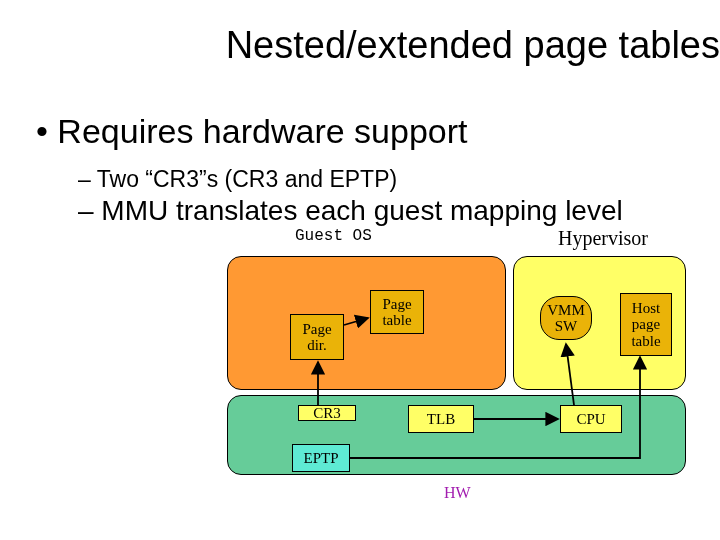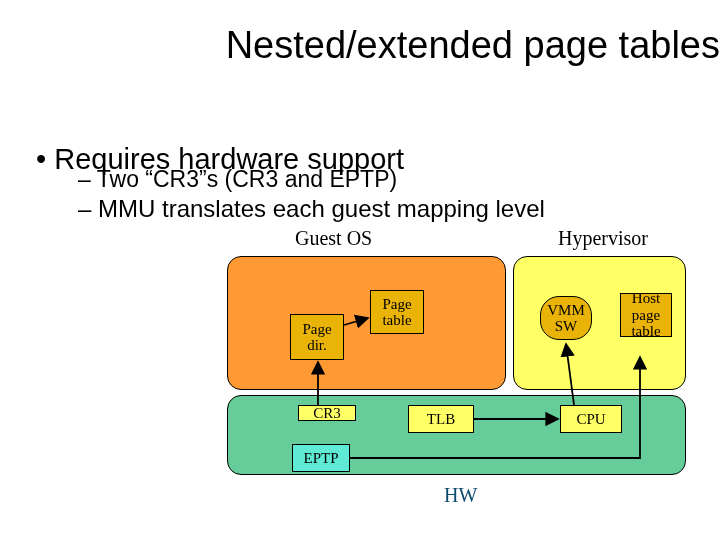--- a/index.html
+++ b/index.html
@@ -17,71 +17,71 @@
     left: 0;
     width: 720px;
     text-align: right;
     font-size: 38px;
     font-weight: 400;
     color: #000;
     padding-left: 28px;
   }
   .bullet1 {
     position: absolute;
-    top: 143px;
+    top: 112px;
     left: 36px;
-    font-size: 29px;
+    font-size: 34px;
     color: #000;
   }
   .bullet1::before {
     content: "• ";
   }
   .bullet2a {
     position: absolute;
     top: 166px;
     left: 78px;
     font-size: 23px;
     color: #000;
   }
   .bullet2a::before {
     content: "– ";
   }
   .bullet2b {
     position: absolute;
     top: 195px;
     left: 78px;
-    font-size: 24px;
+    font-size: 28px;
     color: #000;
   }
   .bullet2b::before {
     content: "– ";
   }
   .guest-label {
     position: absolute;
     top: 227px;
     left: 295px;
-    font-family: Liberation Serif, serif;
-    font-size: 20px;
+    font-family: Liberation Mono, monospace;
+    font-size: 16px;
     color: #000;
   }
   .hypervisor-label {
     position: absolute;
     top: 227px;
     left: 558px;
     font-family: "Comic Sans MS", cursive;
     font-size: 20px;
     color: #000;
   }
   .hw-label {
     position: absolute;
     top: 484px;
     left: 444px;
     font-family: "Comic Sans MS", cursive;
-    font-size: 20px;
-    color: #0c4a6e;
+    font-size: 16px;
+    color: #a21caf;
   }
   .rbox {
     position: absolute;
     border: 1.5px solid #000;
     border-radius: 14px;
   }
   .guest-box {
     top: 256px;
     left: 227px;
     width: 279px;
@@ -122,21 +122,21 @@
     top: 314px; left: 290px; width: 54px; height: 46px;
   }
   .page-table {
     top: 290px; left: 370px; width: 54px; height: 44px;
   }
   
   .vmm-sw {
     top: 296px; left: 540px; width: 52px; height: 44px; border-radius: 19px;
   }
   .host-pt {
-    top: 293px; left: 620px; width: 52px; height: 44px;
+    top: 293px; left: 620px; width: 52px; height: 63px;
   }
   
   .cr3 {
     top: 405px; left: 298px; width: 58px; height: 16px;
   }
   .tlb {
     top: 405px; left: 408px; width: 66px; height: 28px;
   }
   .cpu {
     top: 405px; left: 560px; width: 62px; height: 28px;

